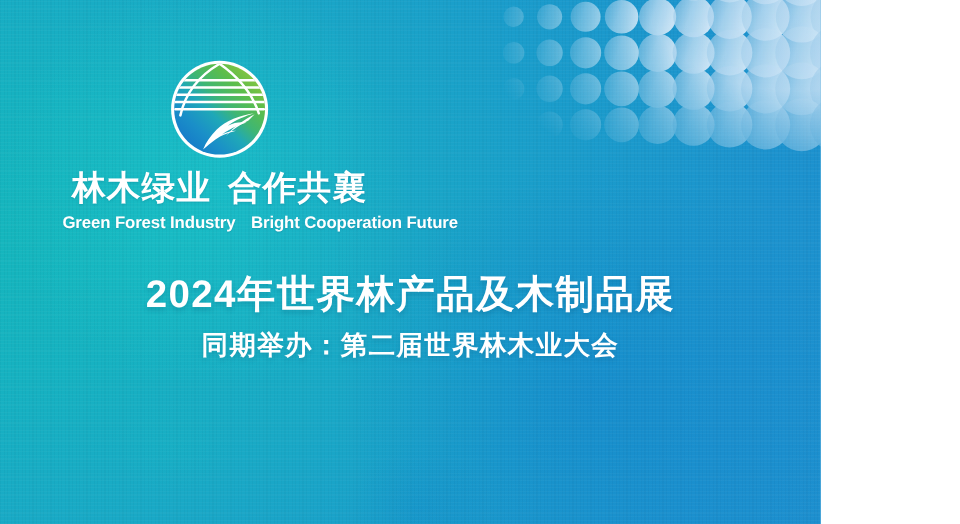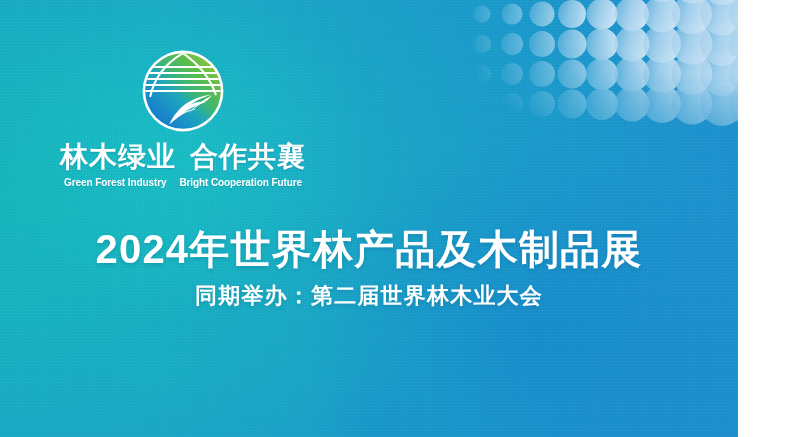--- a/index.html
+++ b/index.html
@@ -5,21 +5,21 @@
 <style>
   html, body {
     margin: 0;
     padding: 0;
     background: #ffffff;
   }
   * { box-sizing: border-box; }
 
   .banner {
     position: relative;
-    width: 738px;
+    width: 684px;
     height: 437px;
     overflow: hidden;
     font-family: "Liberation Sans", "DejaVu Sans", sans-serif;
     background:
       radial-gradient(120% 150% at 0% 45%, #15b6bd 0%, #16b2c1 18%, #19a9c6 38%, #1a9dcb 58%, #1c93ce 78%, #1d8ccf 100%);
   }
 
   
   .bg-wash-tl {
     position: absolute;
@@ -103,40 +103,40 @@
     font-size: 28px;
     font-weight: 700;
     letter-spacing: 1px;
     line-height: 1.08;
     white-space: nowrap;
     text-shadow: 0 1px 2px rgba(0,60,90,0.18);
   }
   .slogan-cn .gap { display: inline-block; width: 14px; }
   .slogan-en {
     color: #ffffff;
-    font-size: 10px;
+    font-size: 14px;
     font-weight: 700;
     letter-spacing: -0.1px;
     margin-top: 5px;
     white-space: nowrap;
     text-shadow: 0 1px 1px rgba(0,60,90,0.18);
   }
   .slogan-en .gap { display: inline-block; width: 13px; }
 
   
   .headline-block {
     position: absolute;
     left: 0;
     right: 0;
     top: 228px;
     text-align: center;
   }
   .headline-main {
     color: #ffffff;
-    font-size: 40px;
+    font-size: 32px;
     font-weight: 700;
     letter-spacing: 1.2px;
     line-height: 1.08;
     white-space: nowrap;
     text-shadow: 0 2px 4px rgba(0,60,95,0.20);
   }
   .headline-sub {
     color: #ffffff;
     font-size: 22px;
     font-weight: 700;

